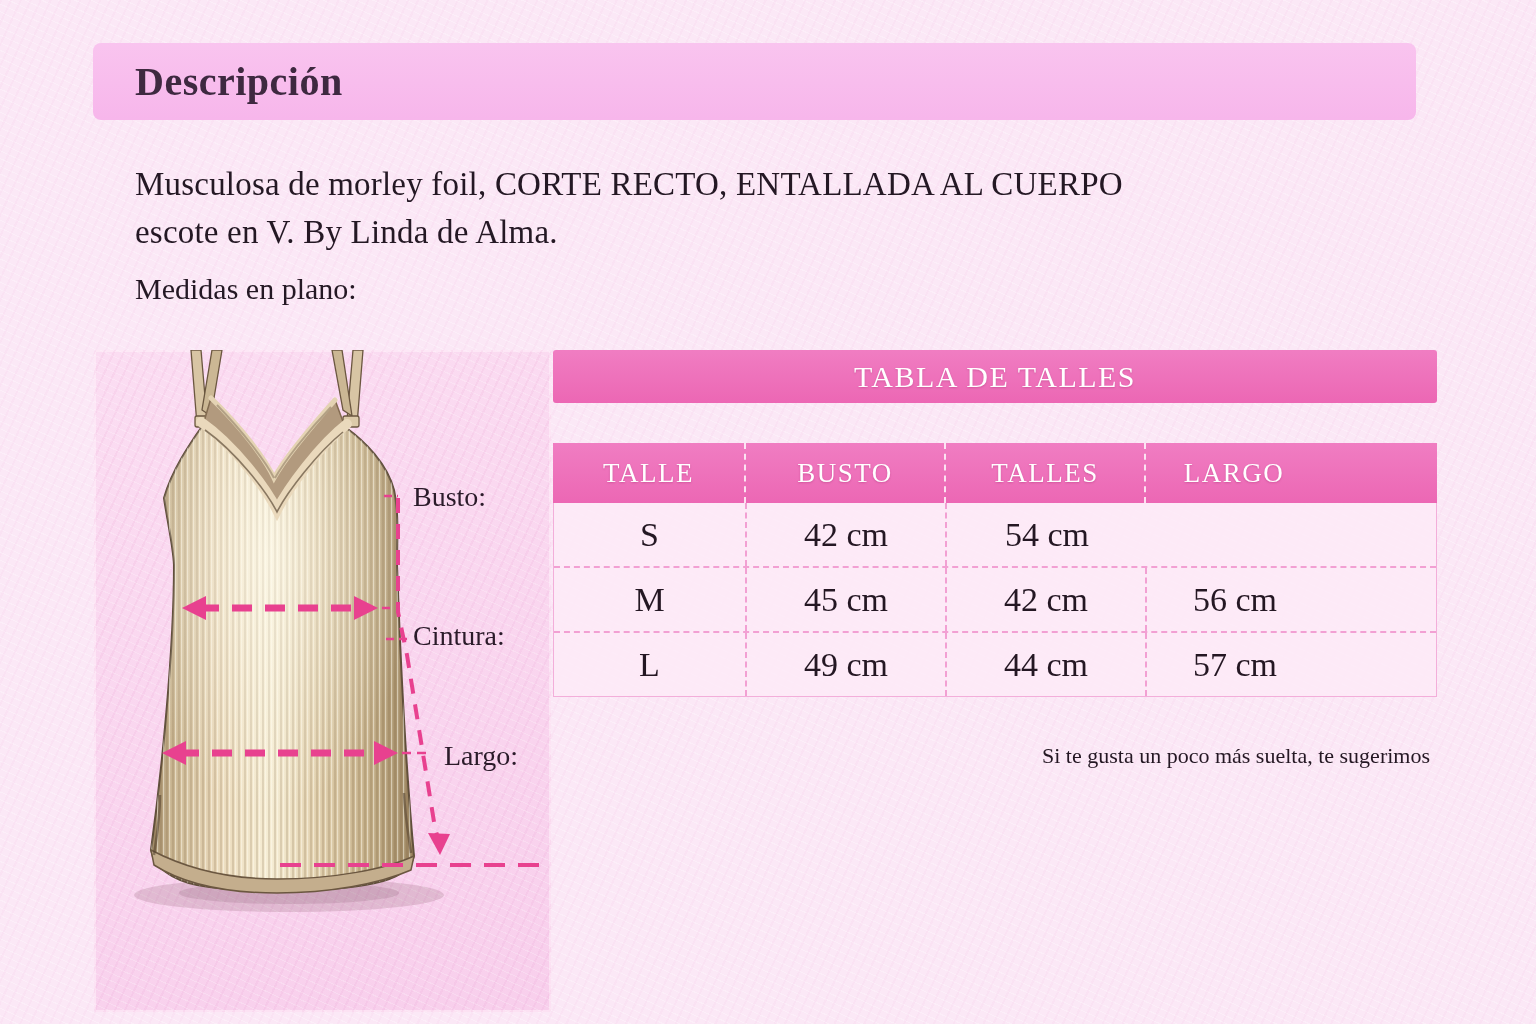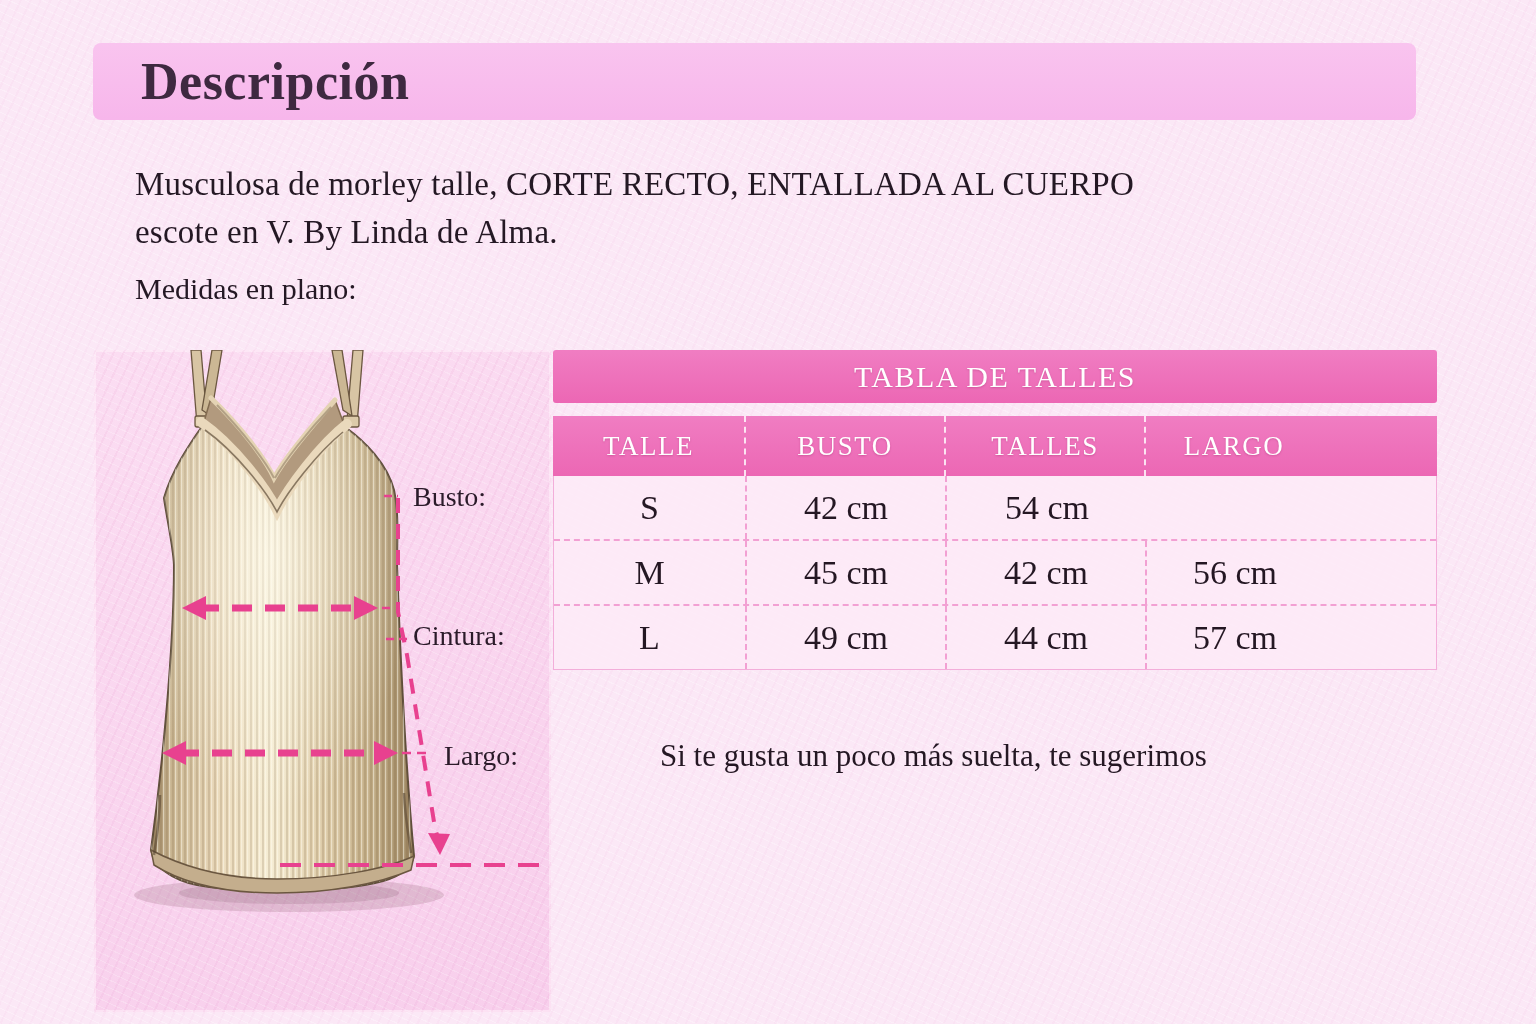--- a/index.html
+++ b/index.html
@@ -16,21 +16,21 @@
 
   
   .title-banner{
     left:93px; top:43px; width:1323px; height:77px;
     background:linear-gradient(180deg,#f9c4ef 0%,#f7b6eb 100%);
     border-radius:8px;
     display:flex; align-items:center;
     padding-left:42px; box-sizing:border-box;
   }
   .title-banner h1{
-    margin:6px; font-size:52px; font-weight:bold; color:#3e2940; letter-spacing:0.5px;
+    margin:0; font-size:40px; font-weight:bold; color:#3e2940; letter-spacing:0.5px;
   }
 
   
   .desc{ left:135px; top:160px; width:1260px; font-size:33px; line-height:48px; letter-spacing:0.2px; color:#241824;}
   .measures-label{ left:135px; top:272px; font-size:30px; color:#241824;}
 
   
   .panel{
     left:94px; top:350px; width:457px; height:662px;
     background:linear-gradient(160deg,#fbddf2 0%,#f8cfec 100%);
@@ -59,21 +59,21 @@
     background:linear-gradient(180deg,#f07dc2 0%,#ec67b4 100%);
     border-radius:3px;
     display:flex; align-items:center; justify-content:center;
     box-sizing:border-box;
   }
   .table-banner span{
     font-size:30px; color:#ffffff; letter-spacing:1.5px;
     text-shadow:0 1px 2px rgba(150,40,100,0.35);
   }
   .table-head{
-    margin-top:13px; height:60px; width:884px;
+    margin-top:40px; height:60px; width:884px;
     background:linear-gradient(180deg,#f07dc2 0%,#ec67b4 100%);
     display:grid; grid-template-columns:193px 200px 200px 176px 115px;
   }
   .th{
     display:flex; align-items:center; justify-content:center;
     font-size:27px; color:#ffffff; letter-spacing:1.5px;
     text-shadow:0 1px 2px rgba(150,40,100,0.35);
   }
   .th.sep{ border-right:2px dashed rgba(255,255,255,0.8); }
   .table-body{
@@ -86,33 +86,33 @@
   }
   .tr.mid{ border-bottom:2px dashed #f2a0d3; }
   .td{
     display:flex; align-items:center; justify-content:center;
     font-size:34px; color:#241723;
   }
   .td.sep{ border-right:2px dashed #f2a0d3; }
 
   
   .note{
-    left:660px; top:733px; width:770px; text-align:left;
-    font-size:31px; line-height:46px; color:#241723;
+    left:660px; top:733px; width:770px; text-align:right;
+    font-size:22px; line-height:46px; color:#241723;
   }
 </style>
 </head>
 <body>
 
 <div class="abs title-banner">
   <h1>Descripción</h1>
 </div>
 
 <div class="abs desc">
-  <div>Musculosa de morley talle, CORTE RECTO, ENTALLADA AL CUERPO</div>
+  <div>Musculosa de morley foil, CORTE RECTO, ENTALLADA AL CUERPO</div>
   <div>escote en V. By Linda de Alma.</div>
 </div>
 <div class="abs measures-label">Medidas en plano:</div>
 
 <div class="abs panel">
   <div class="panel-texture"></div>
   <svg width="457" height="662" viewBox="0 0 457 662">
     <defs>
       <linearGradient id="foil" x1="0" y1="0" x2="1" y2="0">
         <stop offset="0" stop-color="#9d8663"></stop>

